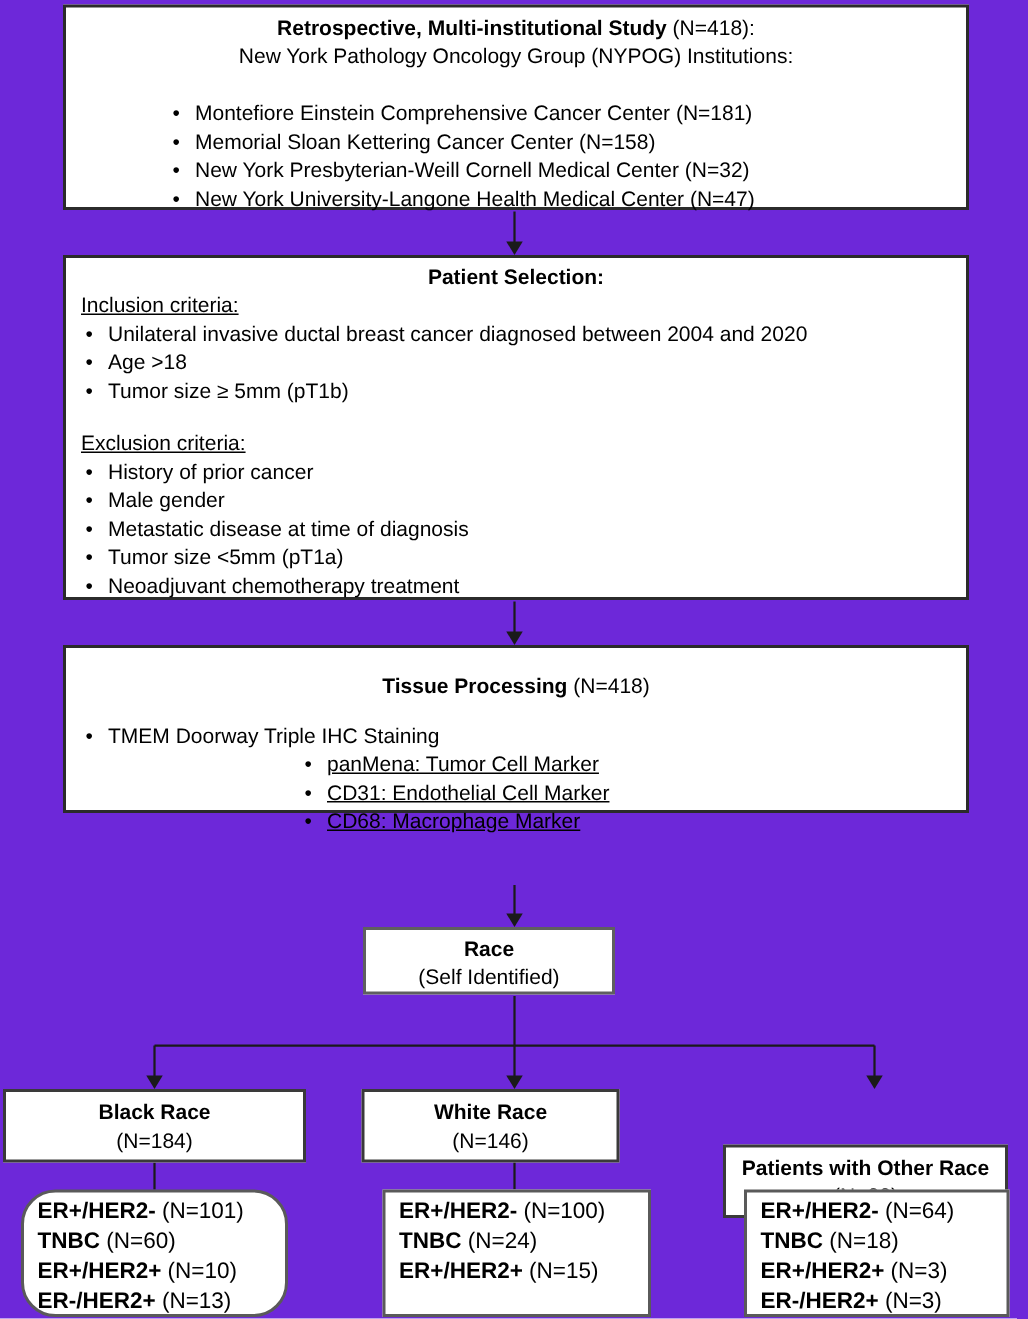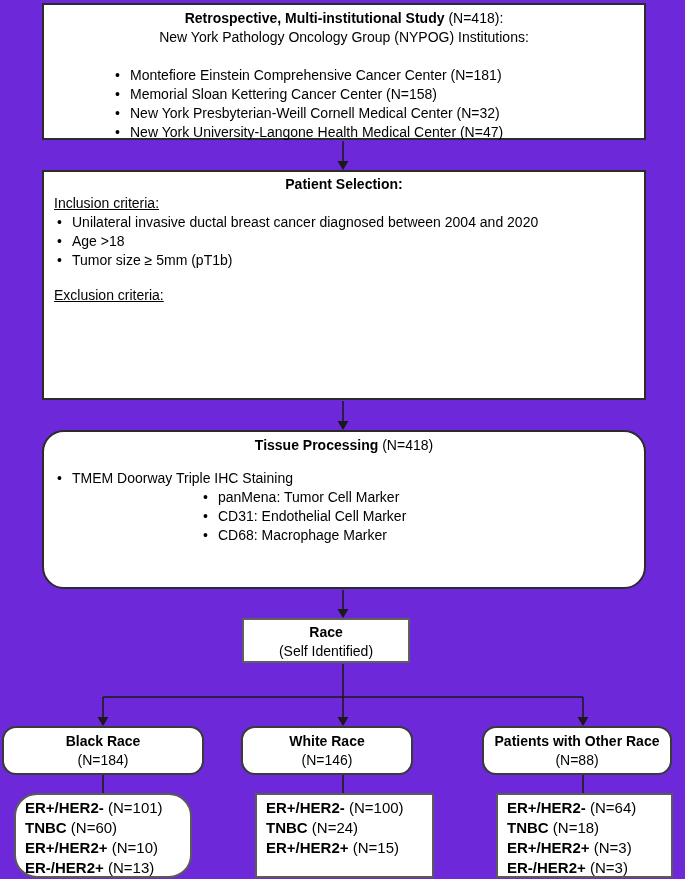--- a/index.html
+++ b/index.html
@@ -29,37 +29,37 @@
   .spacer-lg { height: 19px; }
   .spacer-md { height: 16px; }
   .spacer-sm { height: 14px; }
 
   
   #study-box    { left: 42px; top: 3px;   width: 604px; height: 137px; padding: 4px 10px; }
   #study-box ul { margin-left: 58px; }
 
   #selection-box { left: 42px; top: 170px; width: 604px; height: 230px; padding: 3px 10px; }
 
-  #tissue-box   { left: 42px; top: 430px; width: 604px; height: 159px; padding: 4px 10px; border-radius: 22px; }
+  #tissue-box   { left: 42px; top: 430px; width: 604px; height: 112px; padding: 16px 10px; }
   #tissue-box .justify-li { text-align: justify; padding-right: 14px; }
-  #tissue-box .sub-list { margin-left: 146px; }
+  #tissue-box .sub-list { margin-left: 146px; text-decoration: underline; }
 
   
   #race-box { left: 242px; top: 618px; width: 168px; height: 45px; border-color: #5f5f5f; padding-top: 3px; }
 
   
   .race-group-box {
     top: 726px; height: 49px;
     border-color: #3a3a3a;
     display: flex; flex-direction: column; justify-content: center;
-    text-align: center; white-space: nowrap; border-radius: 14px;
+    text-align: center; white-space: nowrap;
   }
   #race-black { left: 2px;   width: 202px; }
   #race-white { left: 241px; width: 172px; }
-  #race-other { left: 482px; width: 190px; }
+  #race-other { left: 482px; width: 190px; margin-top: 37px; }
 
   
   .subtype-box {
     top: 793px; height: 85px;
     border-color: #5a5a5a;
     padding: 3px 0 0 9px;
     font-size: 15px; line-height: 20px;
     white-space: nowrap;
   }
   #subtypes-black { left: 14px;  width: 178px; border-radius: 23px; }
@@ -119,20 +119,27 @@
   <div class="box" id="selection-box">
     <div class="center bold">Patient Selection:</div>
     <div class="underline">Inclusion criteria:</div>
     <ul>
       <li>Unilateral invasive ductal breast cancer diagnosed between 2004 and 2020</li>
       <li>Age &gt;18</li>
       <li>Tumor size ≥ 5mm (pT1b)</li>
     </ul>
     <div class="spacer-md"></div>
     <div class="underline">Exclusion criteria:</div>
+    <ul>
+      <li>History of prior cancer</li>
+      <li>Male gender</li>
+      <li>Metastatic disease at time of diagnosis</li>
+      <li>Tumor size &lt;5mm (pT1a)</li>
+      <li>Neoadjuvant chemotherapy treatment</li>
+    </ul>
   </div>
 
   <div class="box" id="tissue-box">
     <div class="center">
       <span class="bold">Tissue Processing</span>
       <span>(N=418)</span>
     </div>
     <div class="spacer-sm"></div>
     <ul>
       <li>TMEM Doorway Triple IHC Staining</li>

